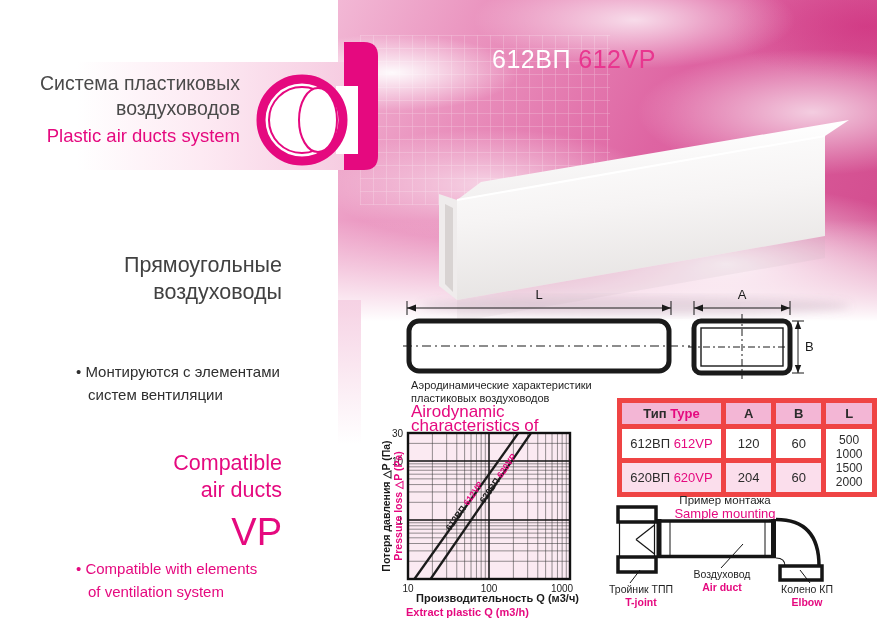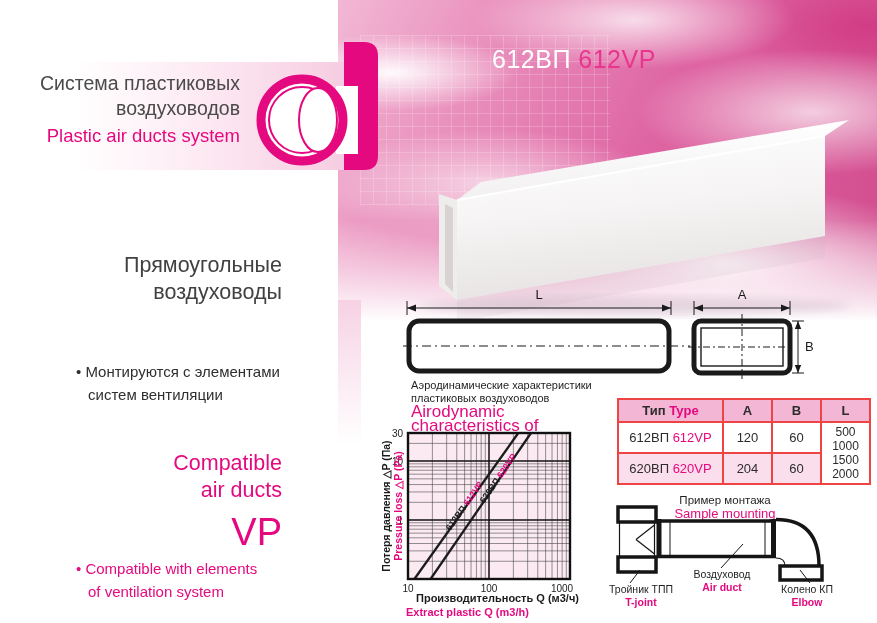--- a/index.html
+++ b/index.html
@@ -58,21 +58,21 @@
       transform:rotate(-90deg);transform-origin:0 0;}
   .ylabel .ru{font-size:10.5px;line-height:12px;font-weight:bold;color:#1b1b1b;}
   .ylabel .en{font-size:10.5px;line-height:12px;font-weight:bold;color:#e5097f;}
   .xlabel{position:absolute;left:406px;top:591px;}
   .xlabel .ru{font-size:11px;line-height:14px;font-weight:bold;color:#1b1b1b;padding-left:10px;}
   .xlabel .en{font-size:11px;line-height:14px;font-weight:bold;color:#e5097f;}
   #chart-svg{position:absolute;left:370px;top:424px;}
 
   
   .spec-table{position:absolute;left:617px;top:398px;border-collapse:collapse;}
-  .spec-table td,.spec-table th{border:2px solid #ef4444;text-align:center;padding:0;}
+  .spec-table td,.spec-table th{border:5px solid #ef4444;text-align:center;padding:0;}
   .spec-table th{background:#f3b6d5;height:21px;font-size:13px;color:#2c2c2c;}
   .spec-table .c-type{width:103px;}
   .spec-table .c-a,.spec-table .c-b,.spec-table .c-l{width:47px;}
   .spec-table td{font-size:13px;color:#2c2c2c;height:29px;}
   .spec-table .row-alt td{background:#fbdeec;}
   .spec-table .mag{color:#e5097f;}
   .spec-table .l-cell{font-size:12px;line-height:14px;background:#fff;}
 
   
   .mount-title{position:absolute;left:640px;top:494px;width:170px;text-align:center;}

